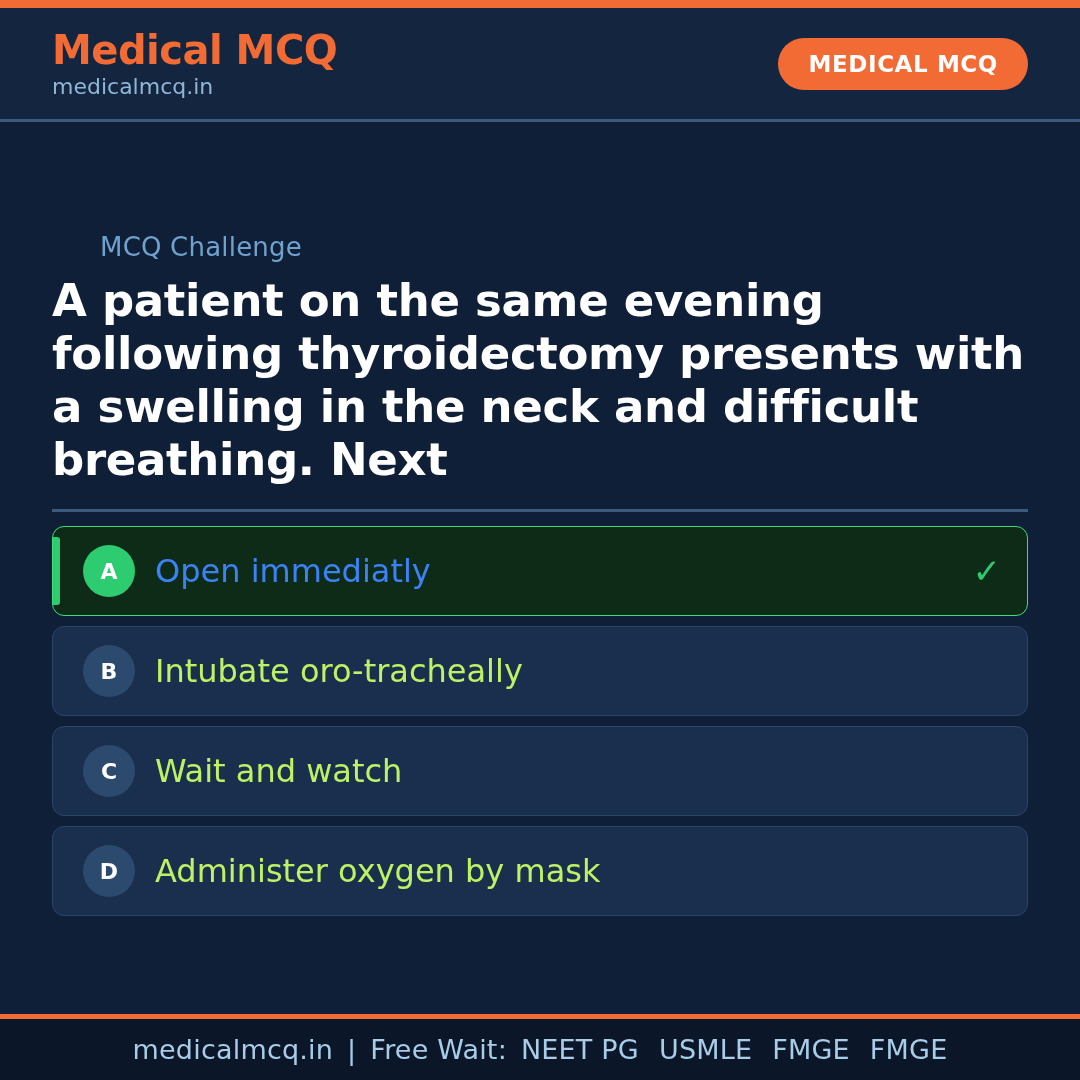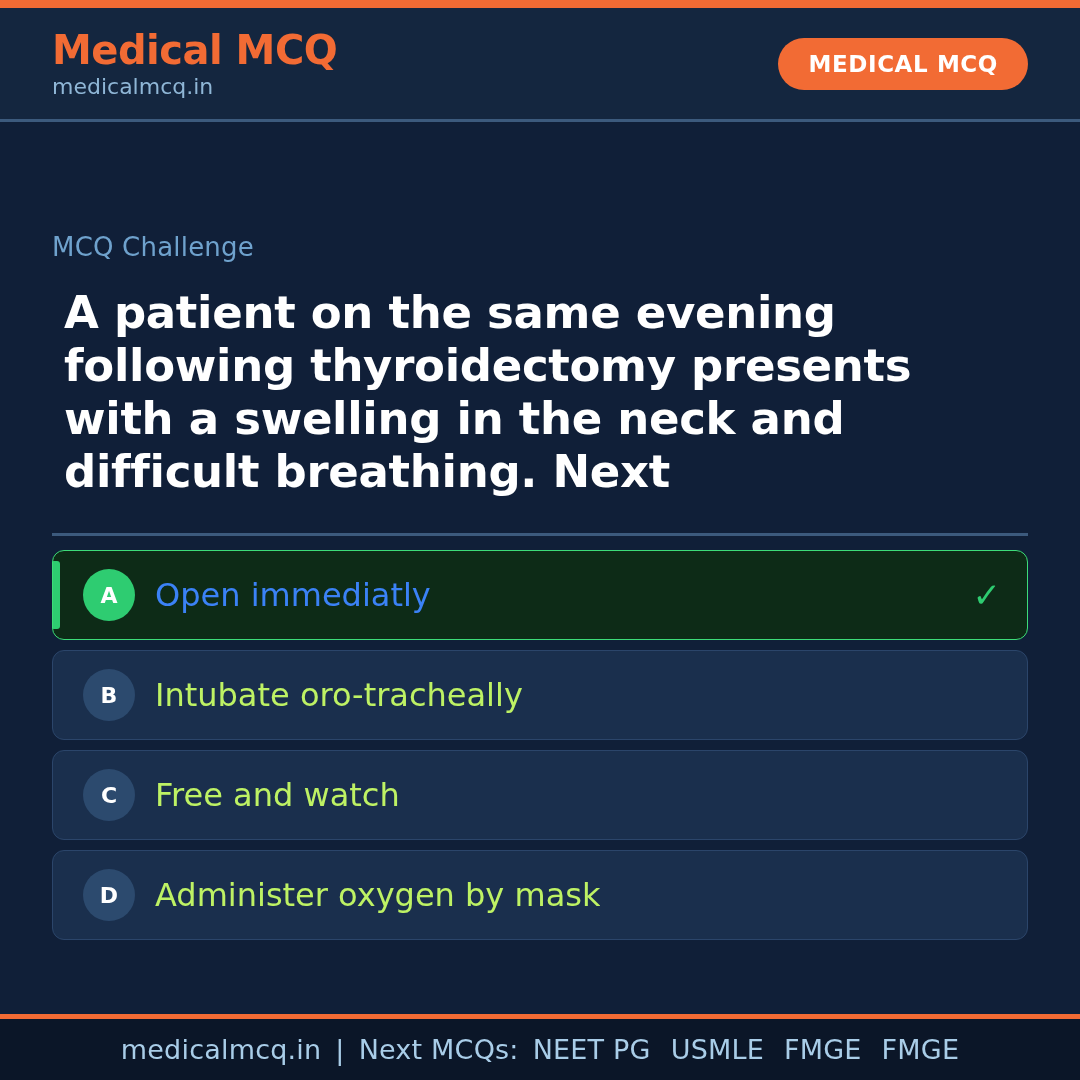--- a/index.html
+++ b/index.html
@@ -78,28 +78,29 @@
     padding: 110px 52px 0 52px;
     box-sizing: border-box;
     display: flex;
     flex-direction: column;
   }
   .eyebrow {
     font-size: 26px;
     color: #6fa2cd;
     margin-bottom: 12px;
     letter-spacing: 0.2px;
+    margin-left: 48px;
   }
   .question {
     font-size: 45px;
     font-weight: bold;
     color: #ffffff;
     line-height: 1.18;
     letter-spacing: -0.3px;
-    margin: 12px;
+    margin: 0;
   }
   .divider {
     height: 3px;
     background: #3c5a7d;
     margin: 23px 0 14px 0;
     width: 100%;
   }
 
   
   .options {
@@ -231,38 +232,38 @@
       </div>
 
       <div class="option">
         <div class="badge">B</div>
         <div class="opt-text">Intubate oro-tracheally</div>
         <div class="tick">✓</div>
       </div>
 
       <div class="option">
         <div class="badge">C</div>
-        <div class="opt-text">Free and watch</div>
+        <div class="opt-text">Wait and watch</div>
         <div class="tick">✓</div>
       </div>
 
       <div class="option">
         <div class="badge">D</div>
         <div class="opt-text">Administer oxygen by mask</div>
         <div class="tick">✓</div>
       </div>
 
     </div>
   </div>
 
   <div class="footer">
     <div class="footer-text">
       <span>medicalmcq.in</span>
       <span class="footer-sep">|</span>
-      <span>Next MCQs:</span>
+      <span>Free Wait:</span>
       <span class="footer-tags">
         <span>NEET PG</span>
         <span>USMLE</span>
         <span>FMGE</span>
         <span>FMGE</span>
       </span>
     </div>
   </div>
 
 </div>

